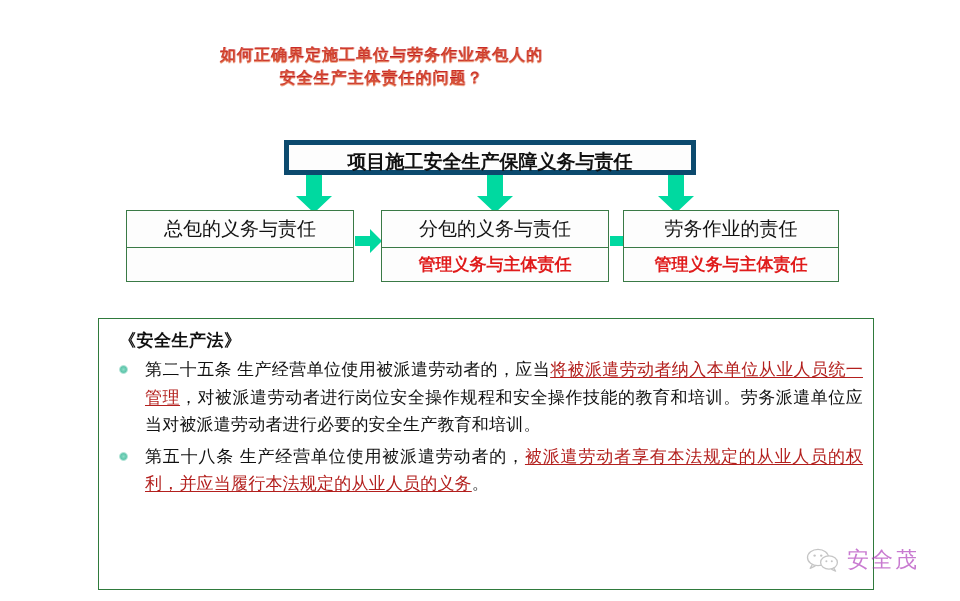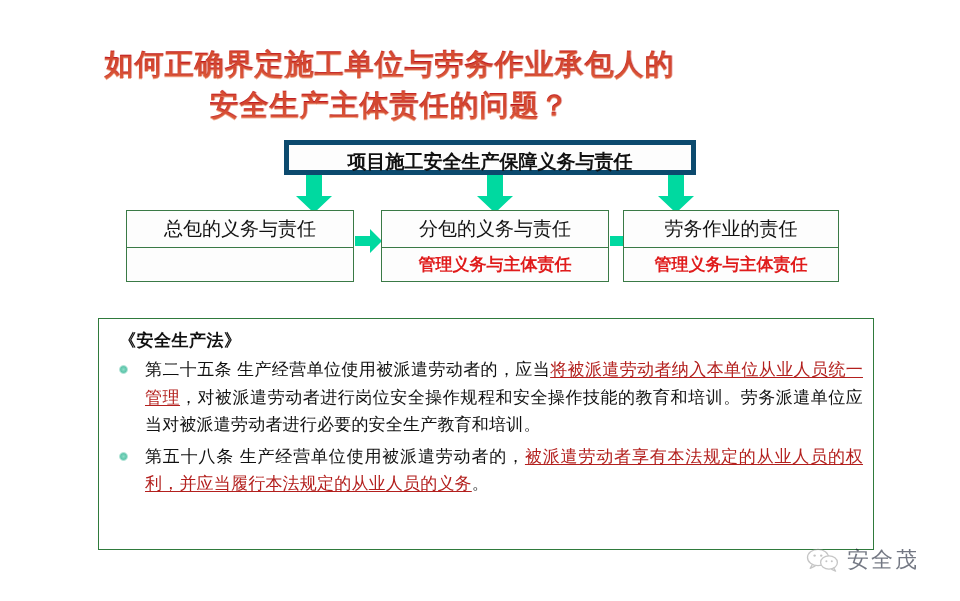--- a/index.html
+++ b/index.html
@@ -12,27 +12,27 @@
     height: 601px;
     position: relative;
     overflow: hidden;
     font-family: "Liberation Sans", "DejaVu Sans", sans-serif;
     background: #ffffff;
   }
 
   
   #slide-title {
     position: absolute;
-    left: 8px;
+    left: 0;
     top: 44px;
     width: 763px;
     text-align: center;
     line-height: 1.42;
     font-weight: bold;
-    font-size: 29px;
+    font-size: 16px;
     letter-spacing: 1px;
     color: #c0182a;
     text-shadow: 0 1px 0 rgba(230,110,60,0.55), 1px 0 0 rgba(190,30,40,0.35);
   }
   #slide-title .title-line {
     display: block;
     background: linear-gradient(180deg, #d8402c 0%, #b8121f 48%, #e2704a 100%);
     -webkit-background-clip: text;
     background-clip: text;
     color: transparent;
@@ -103,21 +103,21 @@
     left: 0; top: 0;
     width: 960px; height: 601px;
   }
 
   
   #law-box {
     position: absolute;
     left: 98px;
     top: 318px;
     width: 776px;
-    height: 232px;
+    height: 272px;
     box-sizing: border-box;
     border: 1px solid #2f7a3c;
     background: #ffffff;
     padding: 8px 10px 0 12px;
   }
   #law-heading {
     font-size: 17px;
     font-weight: bold;
     color: #111111;
     margin: 2px 0 2px 8px;
@@ -156,21 +156,21 @@
     position: absolute;
     left: 806px;
     top: 545px;
     display: flex;
     align-items: center;
     gap: 7px;
     opacity: 0.58;
   }
   #watermark-text {
     font-size: 22px;
-    color: #0f172a;
+    color: #a21caf;
     font-family: Liberation Mono, monospace;
     letter-spacing: 2px;
   }
 </style>
 </head>
 <body>
 
 <div id="slide-title">
   <span class="title-line">如何正确界定施工单位与劳务作业承包人的</span>
   <span class="title-line">安全生产主体责任的问题？</span>

